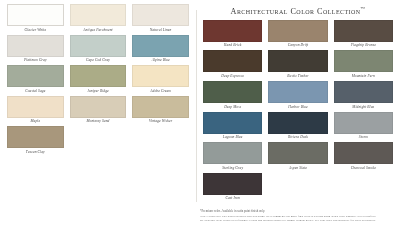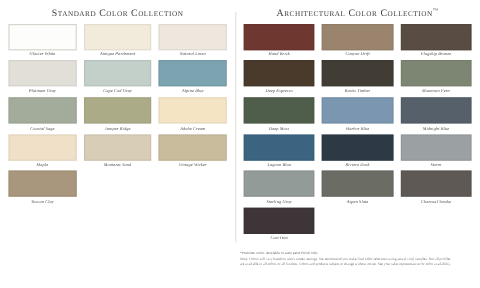--- a/index.html
+++ b/index.html
@@ -81,23 +81,20 @@
   .fn.first{font-size:3px;color:#5d5d5d;}
 </style>
 </head>
 <body>
 
 <div id="page">
 
   <div class="divider"></div>
 
   <div class="collection" id="standard">
-    <div class="col-title">
-      <span>Standard Color Collection</span><span class="tm"></span>
-    </div>
     <div class="grid" id="standard-grid">
         <div class="cell">
           <div class="swatch outlined" style="background: rgb(253, 253, 251);"></div>
           <div class="name">Glacier White</div>
         </div>
         <div class="cell">
           <div class="swatch" style="background: rgb(242, 234, 218);"></div>
           <div class="name">Antique Parchment</div>
         </div>
         <div class="cell">

